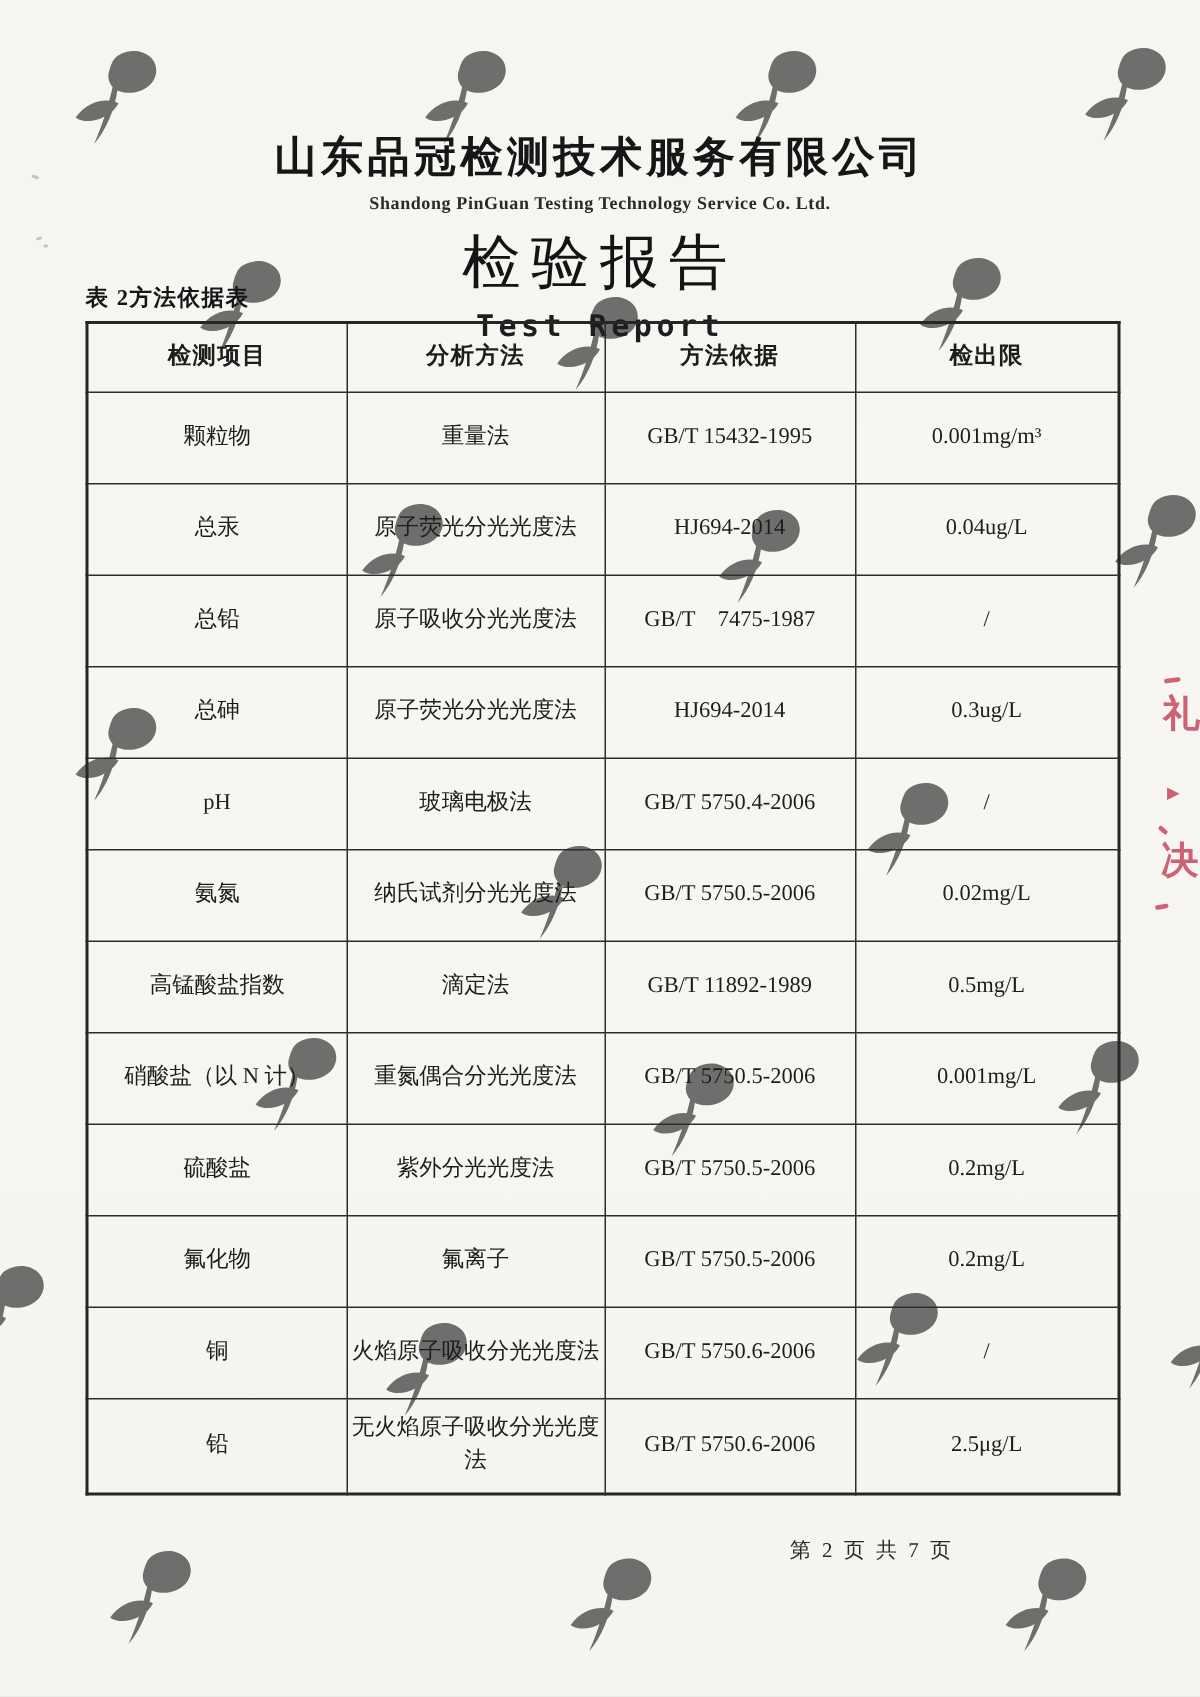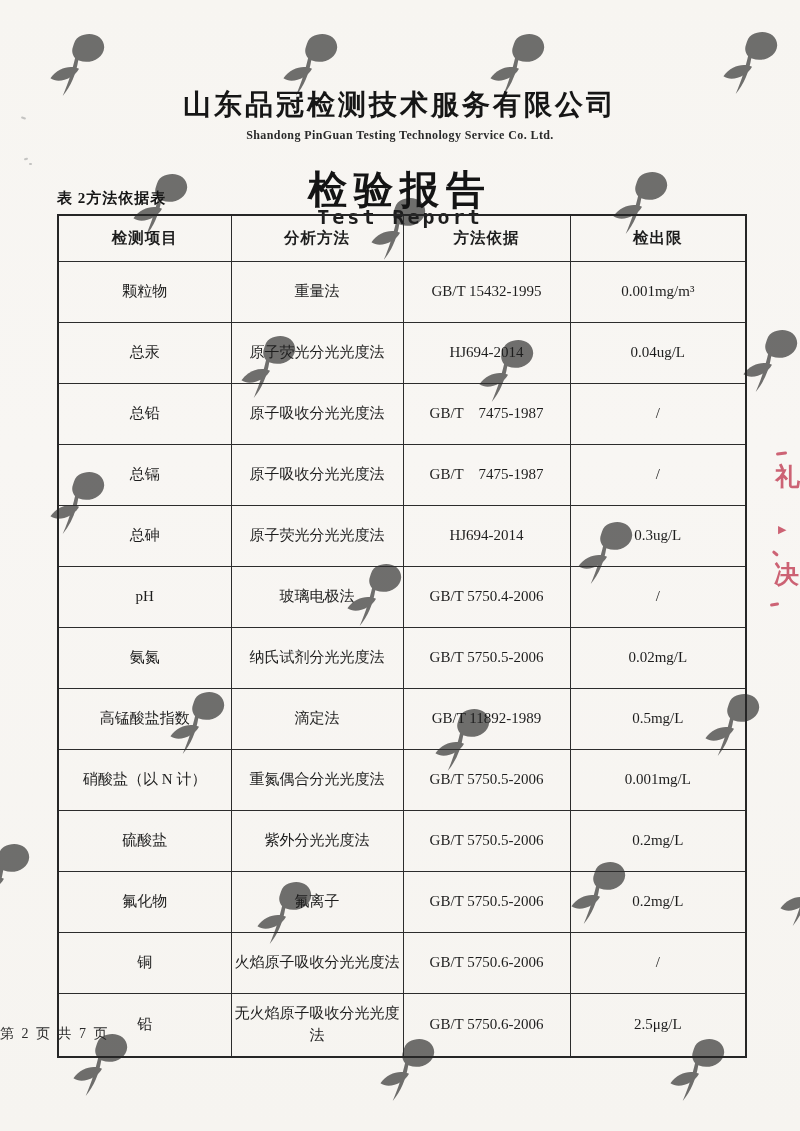--- a/index.html
+++ b/index.html
@@ -13,21 +13,21 @@
     background:linear-gradient(180deg,#f7f5f1 0%,#f8f6f3 40%,#f6f4f0 100%);
     color:#222;
   }
   
   .watermark-layer{position:absolute;inset:0;pointer-events:none;}
   .wm{position:absolute;width:68px;height:68px;opacity:.55;}
   
   .hdr{position:absolute;left:0;width:800px;text-align:center;margin-top:44px;}
   .company-cn{top:42px;font-size:28px;font-weight:bold;letter-spacing:3px;color:#161616;}
   .company-en{top:84px;font-size:12px;font-weight:bold;letter-spacing:.4px;color:#2a2a2a;}
-  .title-cn{top:119px;font-size:39px;font-weight:bold;letter-spacing:7px;color:#141414;}
+  .title-cn{top:104px;font-size:39px;font-weight:normal;letter-spacing:7px;color:#141414;}
   .title-en{top:161px;font-size:20px;font-weight:600;letter-spacing:3px;
             font-family:"DejaVu Sans Mono","Liberation Mono",monospace;color:#1d1d1d;}
   
   .caption{position:absolute;left:57px;top:189px;font-size:15px;font-weight:bold;
            letter-spacing:1px;color:#161616;}
   
   table.methods{
     position:absolute;left:57px;top:214px;width:688px;
     border-collapse:collapse;table-layout:fixed;
     font-size:15px;color:#1d1d1d;
@@ -37,21 +37,21 @@
     text-align:center;vertical-align:middle;
     padding:1px 2px;line-height:1.45;
     font-weight:normal;overflow:hidden;
   }
   table.methods{border:2.5px solid #262626;}
   table.methods thead tr{height:46px;}
   table.methods thead th{font-weight:bold;font-size:15.5px;letter-spacing:1px;}
   table.methods tbody tr{height:61px;}
   table.methods tbody tr:last-child{height:64px;}
   
-  .footer{position:absolute;left:0;top:1025px;width:636px;text-align:left;
+  .footer{position:absolute;left:0;top:1025px;width:636px;text-align:right;
           font-size:14px;letter-spacing:2px;color:#2a2a2a;}
   
   .red-marks{position:absolute;inset:0;pointer-events:none;color:var(--red,#c5495e);}
   .rm{position:absolute;opacity:.85;}
   .rm-char{font-size:25px;line-height:1;font-weight:bold;}
   .rm-line{background:var(--red,#c5495e);height:2.5px;border-radius:2px;}
   .rm-tri{font-size:11px;line-height:1;}
   
   .speck{position:absolute;background:#9a9a9a;opacity:.55;border-radius:1px;}
 </style>
@@ -181,26 +181,20 @@
           <td>HJ694-2014</td>
           <td>0.04ug/L</td>
         </tr>
         <tr>
           <td>总铅</td>
           <td>原子吸收分光光度法</td>
           <td>GB/T　7475-1987</td>
           <td>/</td>
         </tr>
         <tr>
-          <td>总镉</td>
-          <td>原子吸收分光光度法</td>
-          <td>GB/T　7475-1987</td>
-          <td>/</td>
-        </tr>
-        <tr>
           <td>总砷</td>
           <td>原子荧光分光光度法</td>
           <td>HJ694-2014</td>
           <td>0.3ug/L</td>
         </tr>
         <tr>
           <td>pH</td>
           <td>玻璃电极法</td>
           <td>GB/T 5750.4-2006</td>
           <td>/</td>

